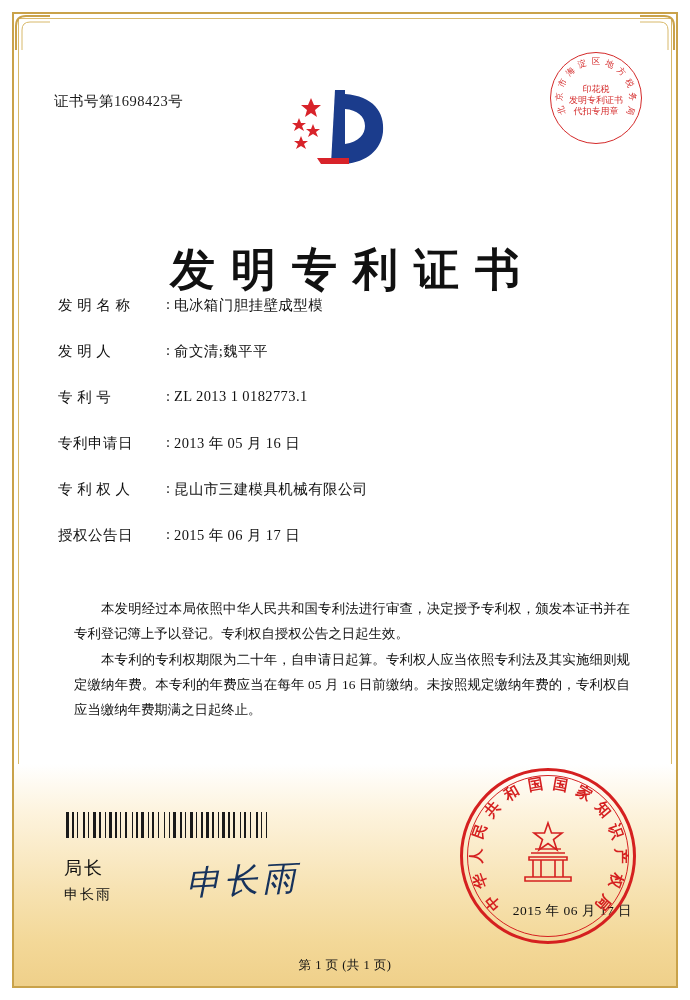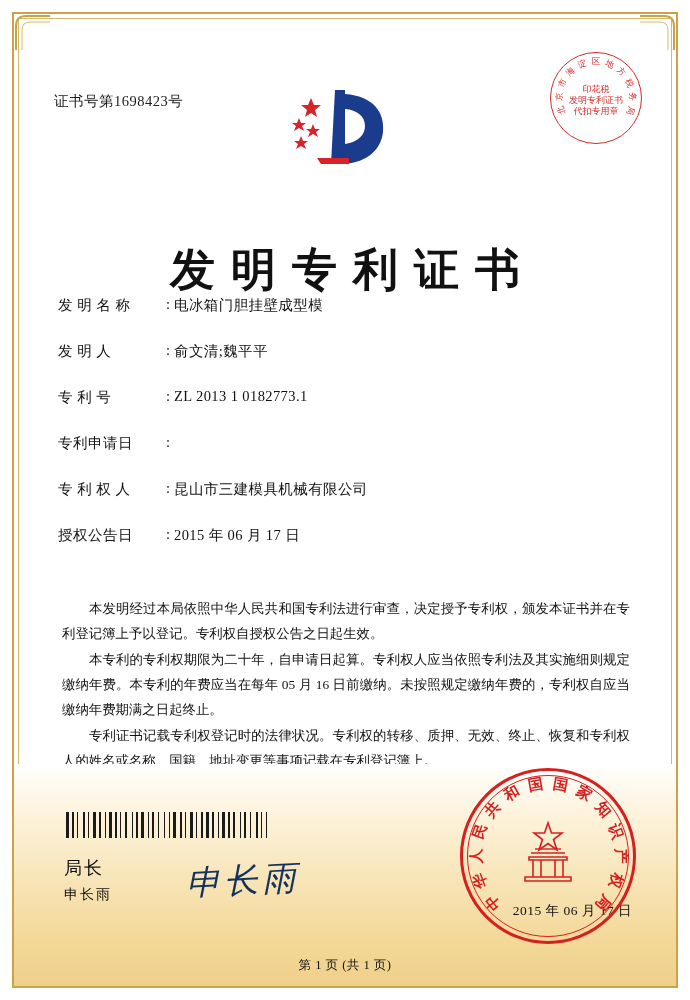--- a/index.html
+++ b/index.html
@@ -153,21 +153,21 @@
     position: absolute;
     left: 58px;
     top: 596px;
     width: 572px;
     font-size: 13.4px;
     line-height: 25px;
     color: #111;
     text-align: justify;
   }
   .body-text p {
-    margin: 0 0 1px 4px;
+    margin: 0 0 1px 16px;
     text-indent: 27px;
   }
 
   
   .bottom-band {
     position: absolute;
     left: 14px;
     right: 14px;
     bottom: 14px;
     height: 222px;
@@ -357,37 +357,37 @@
       <span class="field-value">俞文清;魏平平</span>
     </div>
     <div class="field-row">
       <span class="field-label">专 利 号</span>
       <span class="field-colon">:</span>
       <span class="field-value">ZL 2013 1 0182773.1</span>
     </div>
     <div class="field-row">
       <span class="field-label">专利申请日</span>
       <span class="field-colon">:</span>
+      <span class="field-value">2013 年 05 月 16 日</span>
     </div>
     <div class="field-row">
       <span class="field-label">专 利 权 人</span>
       <span class="field-colon">:</span>
       <span class="field-value">昆山市三建模具机械有限公司</span>
     </div>
     <div class="field-row">
       <span class="field-label">授权公告日</span>
       <span class="field-colon">:</span>
       <span class="field-value">2015 年 06 月 17 日</span>
     </div>
   </div>
 
   <div class="body-text">
     <p>本发明经过本局依照中华人民共和国专利法进行审查，决定授予专利权，颁发本证书并在专利登记簿上予以登记。专利权自授权公告之日起生效。</p>
     <p>本专利的专利权期限为二十年，自申请日起算。专利权人应当依照专利法及其实施细则规定缴纳年费。本专利的年费应当在每年 05 月 16 日前缴纳。未按照规定缴纳年费的，专利权自应当缴纳年费期满之日起终止。</p>
-    <p>专利证书记载专利权登记时的法律状况。专利权的转移、质押、无效、终止、恢复和专利权人的姓名或名称、国籍、地址变更等事项记载在专利登记簿上。</p>
   </div>
 
   <div class="bottom-band"></div>
 
   <div class="barcode" id="barcode">
       <div class="bar" style="left: 0px; width: 3px;"></div>
       <div class="bar" style="left: 6px; width: 2px;"></div>
       <div class="bar" style="left: 11px; width: 1px;"></div>
       <div class="bar" style="left: 17px; width: 2px;"></div>
       <div class="bar" style="left: 22px; width: 1px;"></div>

